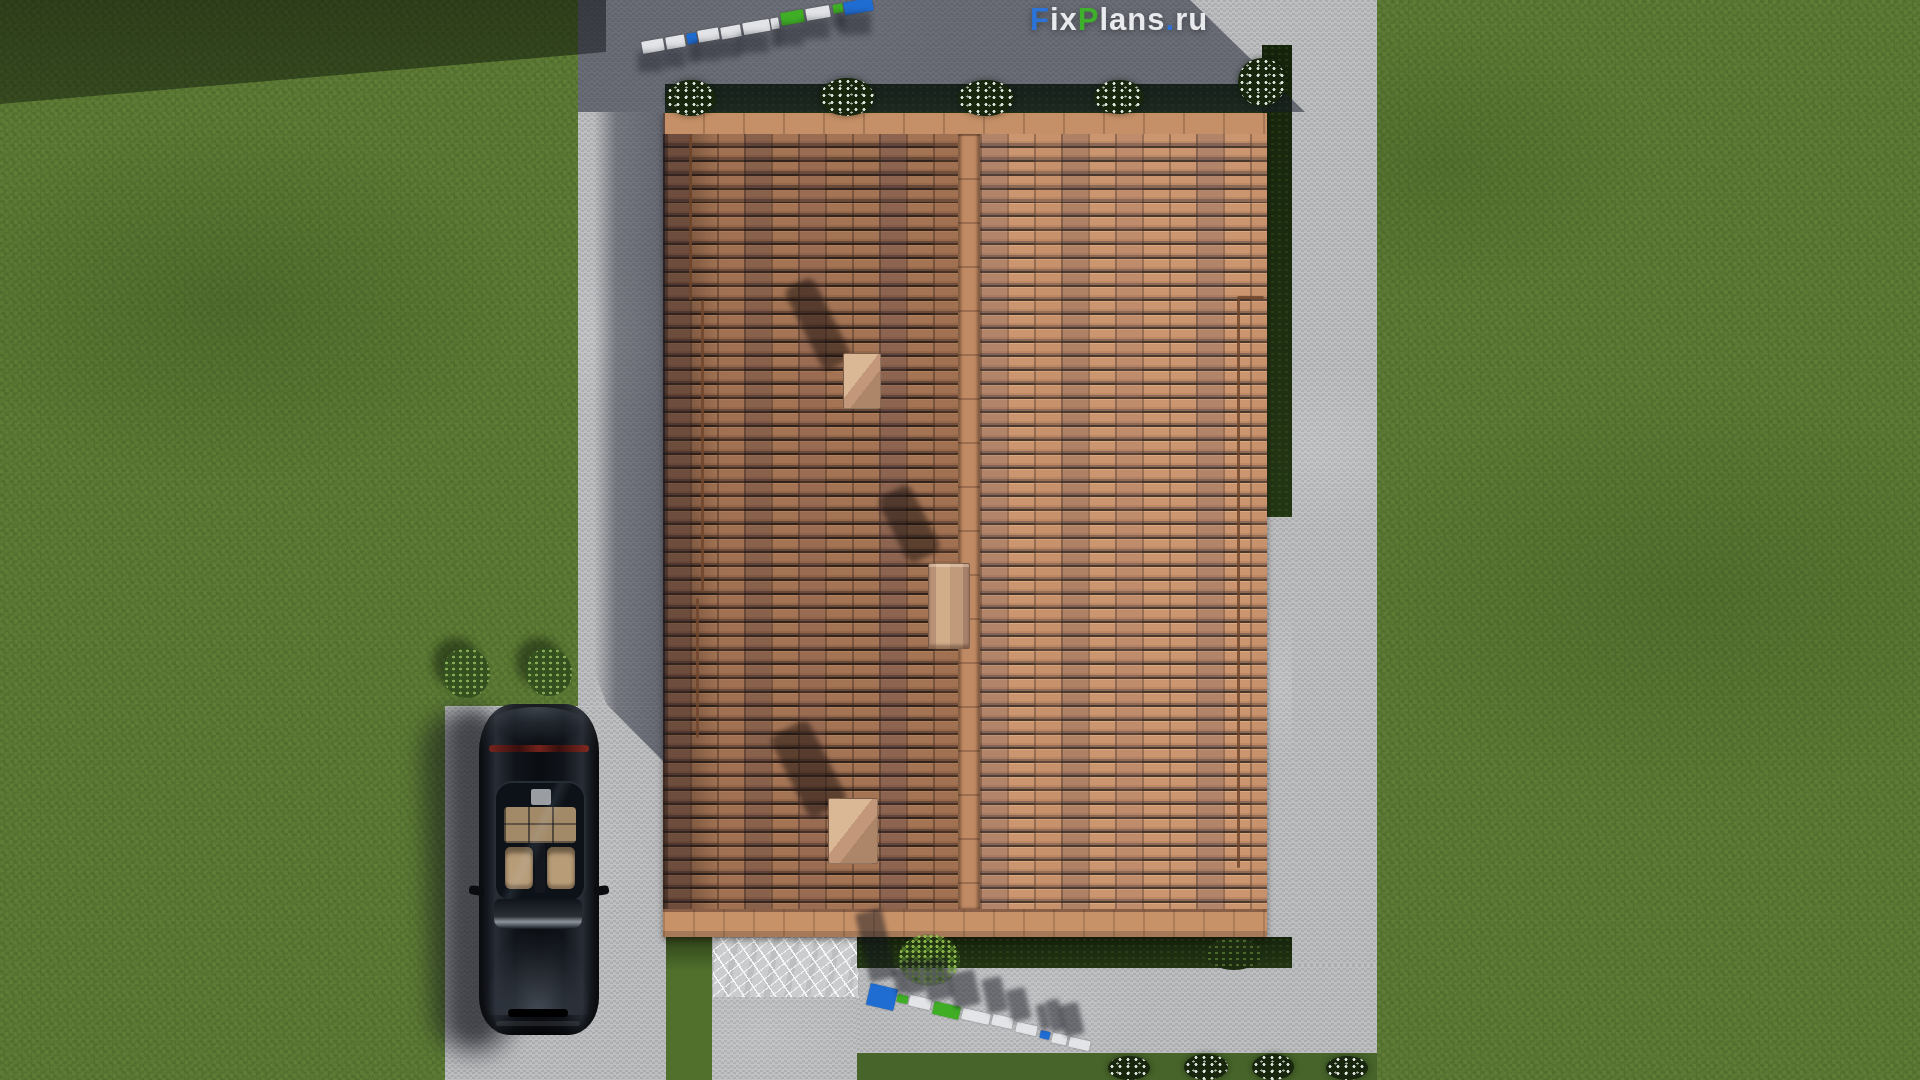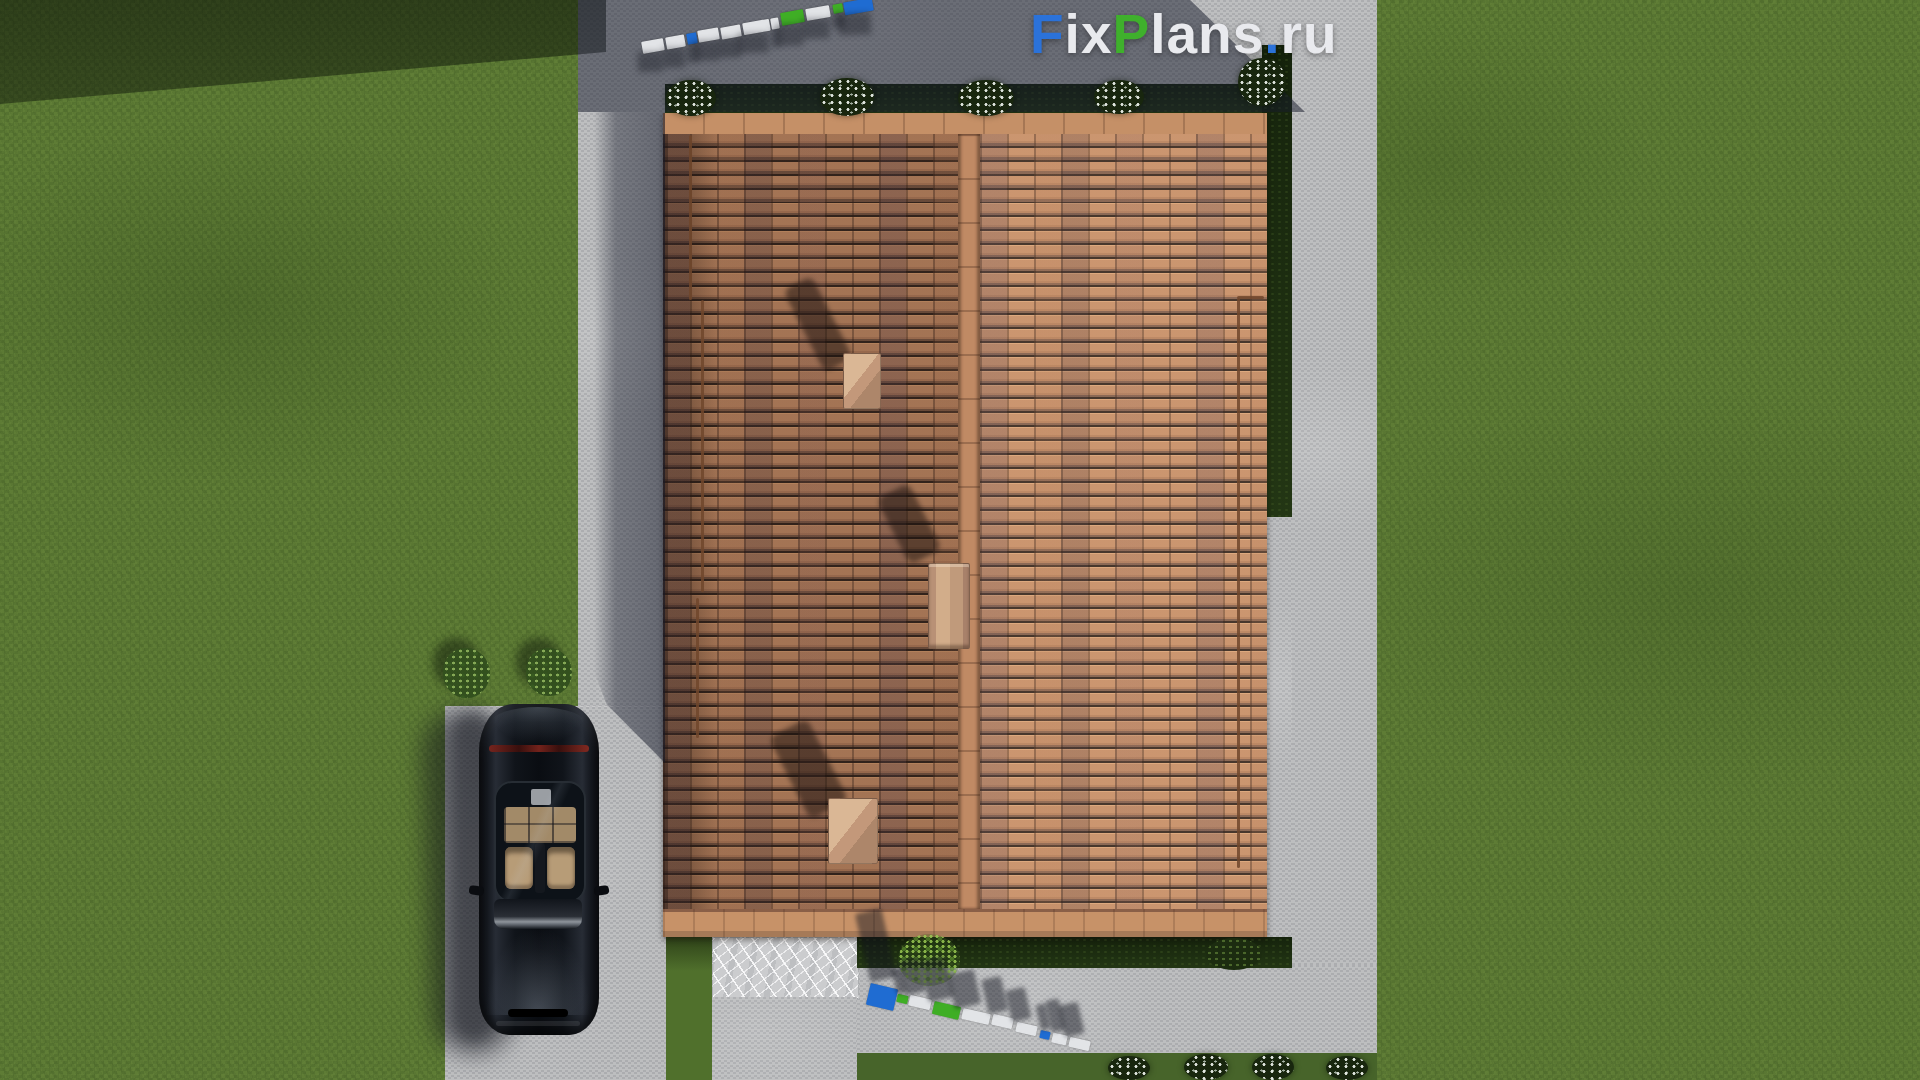--- a/index.html
+++ b/index.html
@@ -120,21 +120,21 @@
   .car-seat{position:absolute;top:64px;width:28px;height:42px;background:#b79c77;border-radius:6px;
     box-shadow:inset 0 6px 4px rgba(40,30,20,.5), inset 0 -4px 3px rgba(40,30,20,.35);}
   .car-dash{position:absolute;left:18px;top:196px;width:88px;height:30px;border-radius:6px 6px 10px 10px;
     background:linear-gradient(180deg,#11151b,#2a2e35 58%,#8e949b 76%,#5d636b 86%,#14181d);}
   .car-hood-gloss{position:absolute;left:10px;top:226px;width:104px;height:86px;
     background:radial-gradient(ellipse at 50% 100%, rgba(205,220,240,.30), rgba(205,220,240,.05) 55%, rgba(0,0,0,0) 72%);}
   .car-grill{position:absolute;left:32px;top:306px;width:60px;height:8px;background:#000;border-radius:4px;}
   .car-bumper{position:absolute;left:20px;top:318px;width:84px;height:5px;background:rgba(255,255,255,.09);border-radius:3px;}
   .car-mirror{position:absolute;top:183px;width:15px;height:9px;background:#0a0c10;border-radius:4px;}
   
-  .watermark{left:1030px;top:2px;z-index:50;font-size:55px;font-weight:800;letter-spacing:1px;
+  .watermark{left:1030px;top:2px;z-index:50;font-size:31px;font-weight:800;letter-spacing:1px;
     text-shadow:0 2px 6px rgba(0,0,0,.38);white-space:nowrap;}
 </style>
 </head>
 <body>
 
 <div class="stage">
 
   <div class="abs concrete" style="left:578px;top:0;width:799px;height:88px;"></div>
   <div class="abs concrete" style="left:578px;top:80px;width:88px;height:640px;"></div>
   <div class="abs concrete" style="left:445px;top:706px;width:228px;height:374px;border-top:1px solid rgba(255,255,255,.18);"></div>

